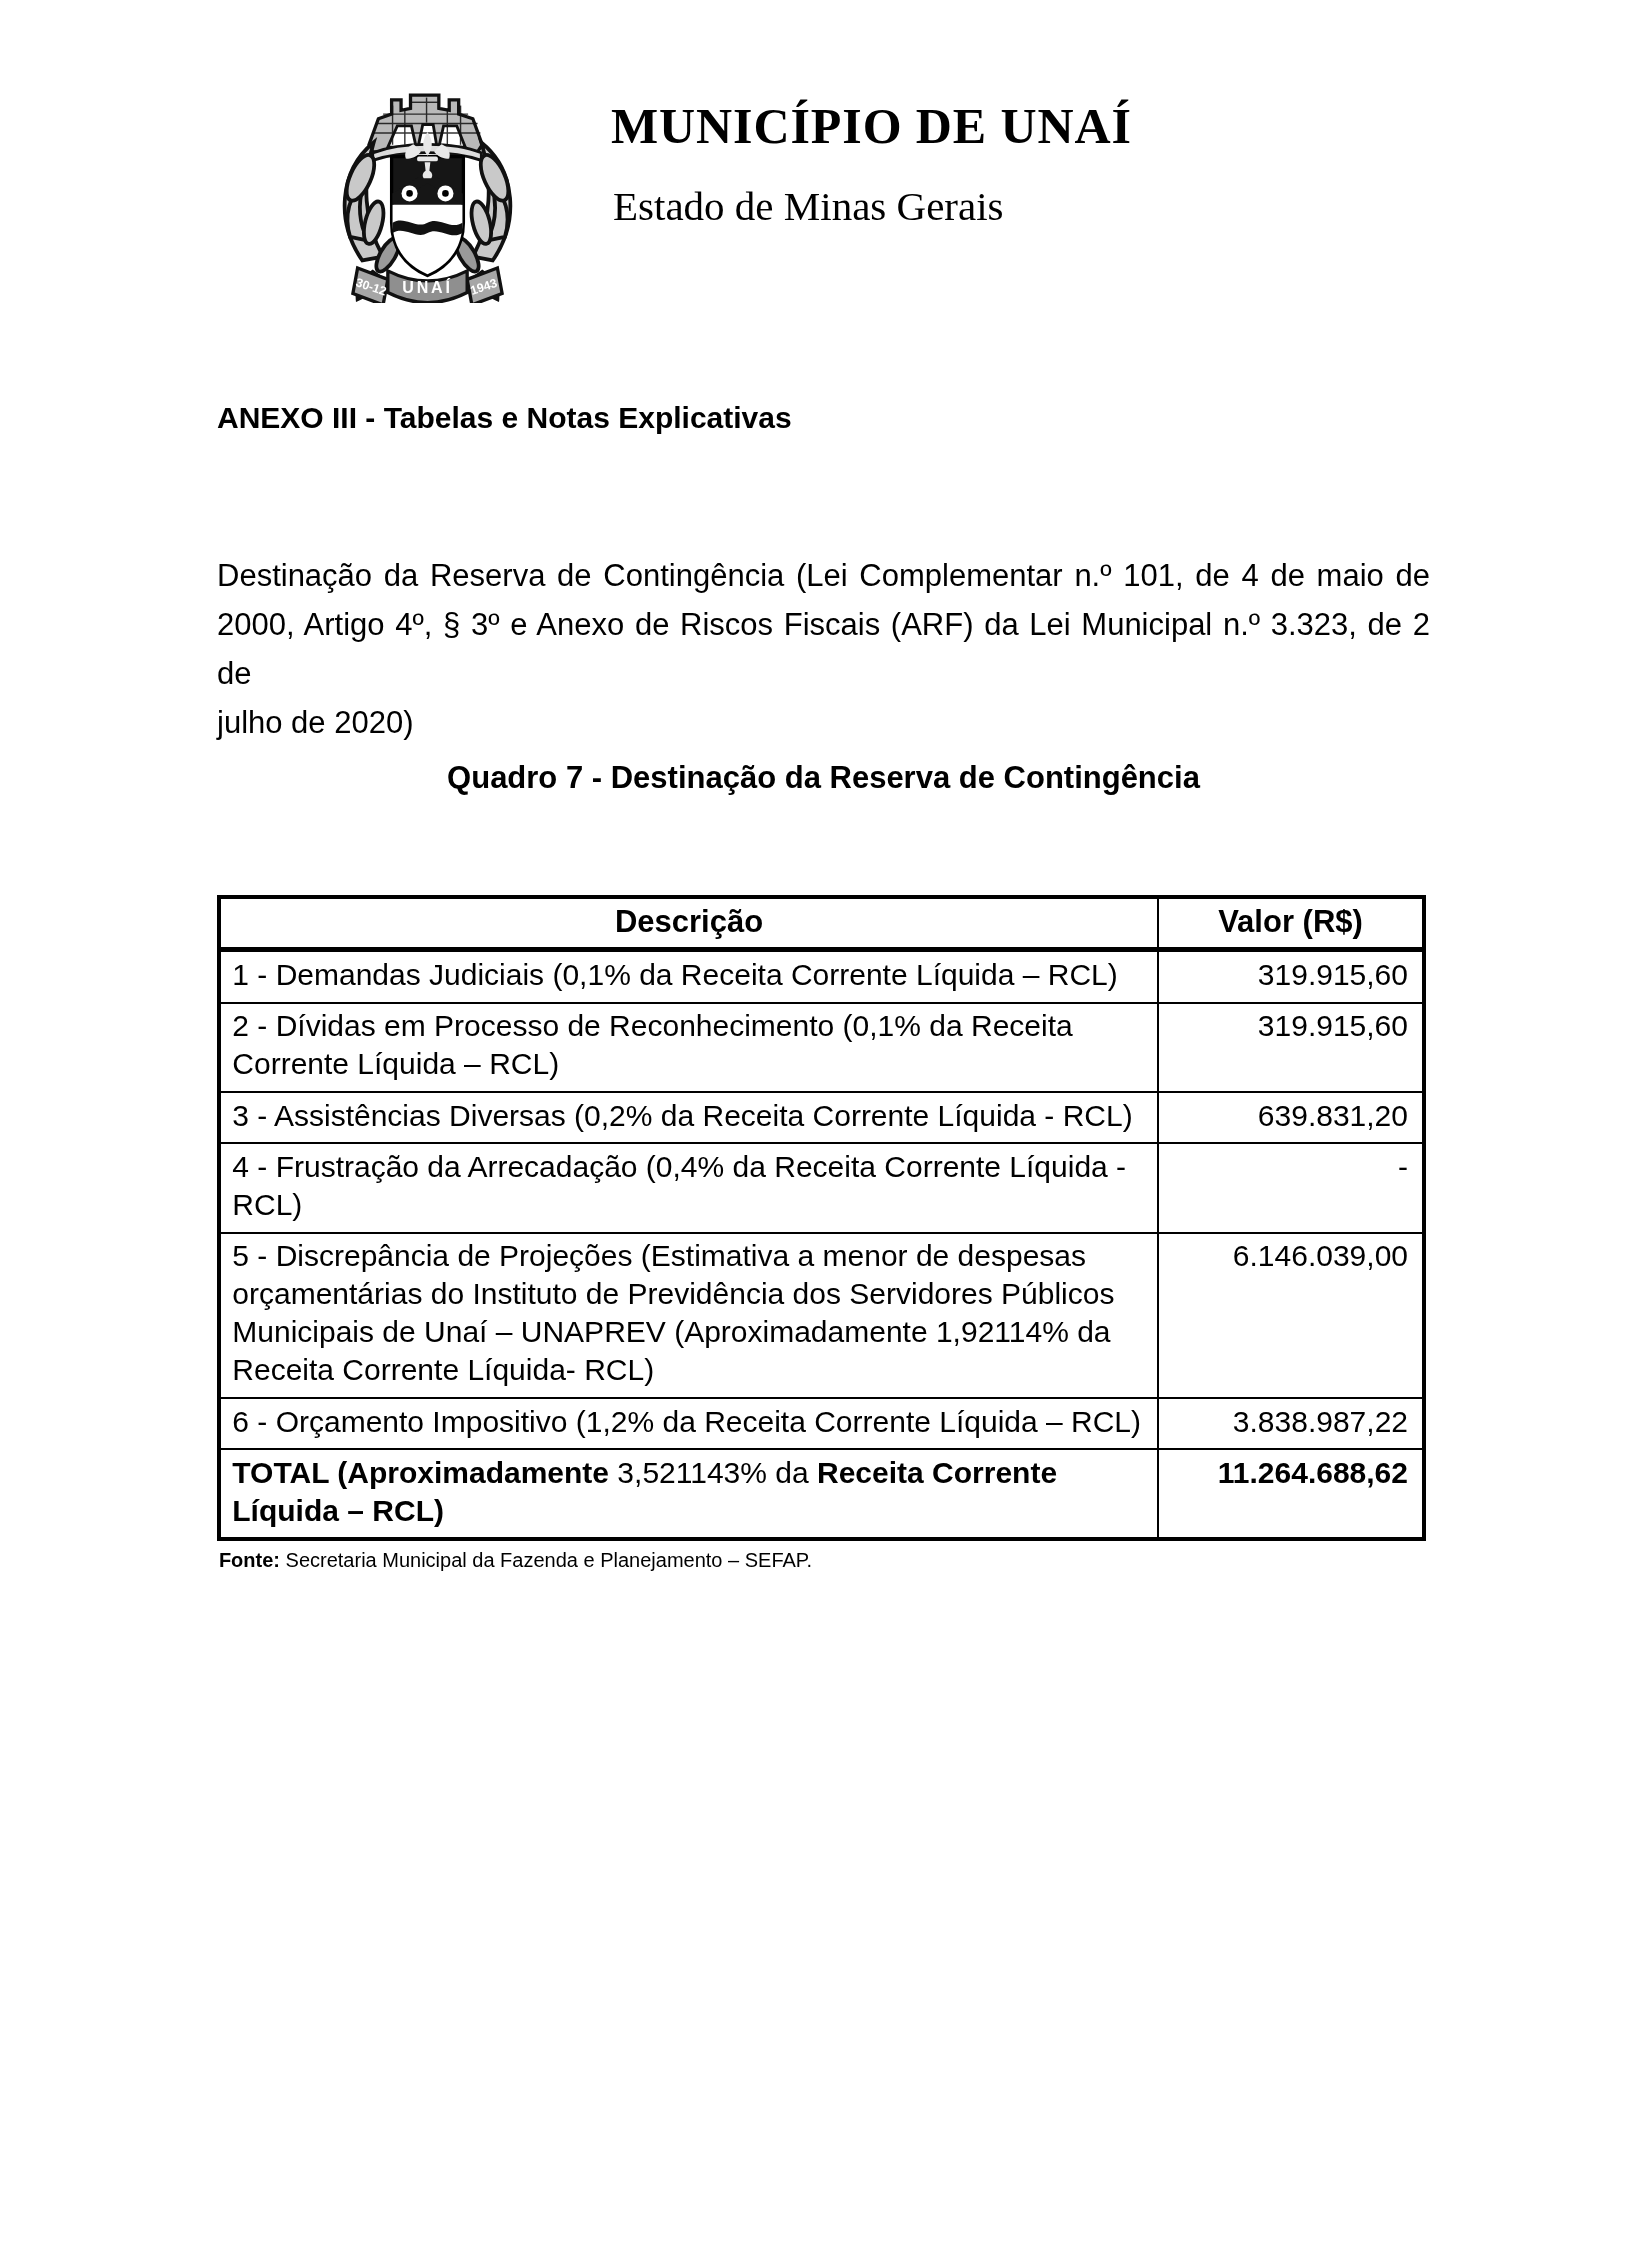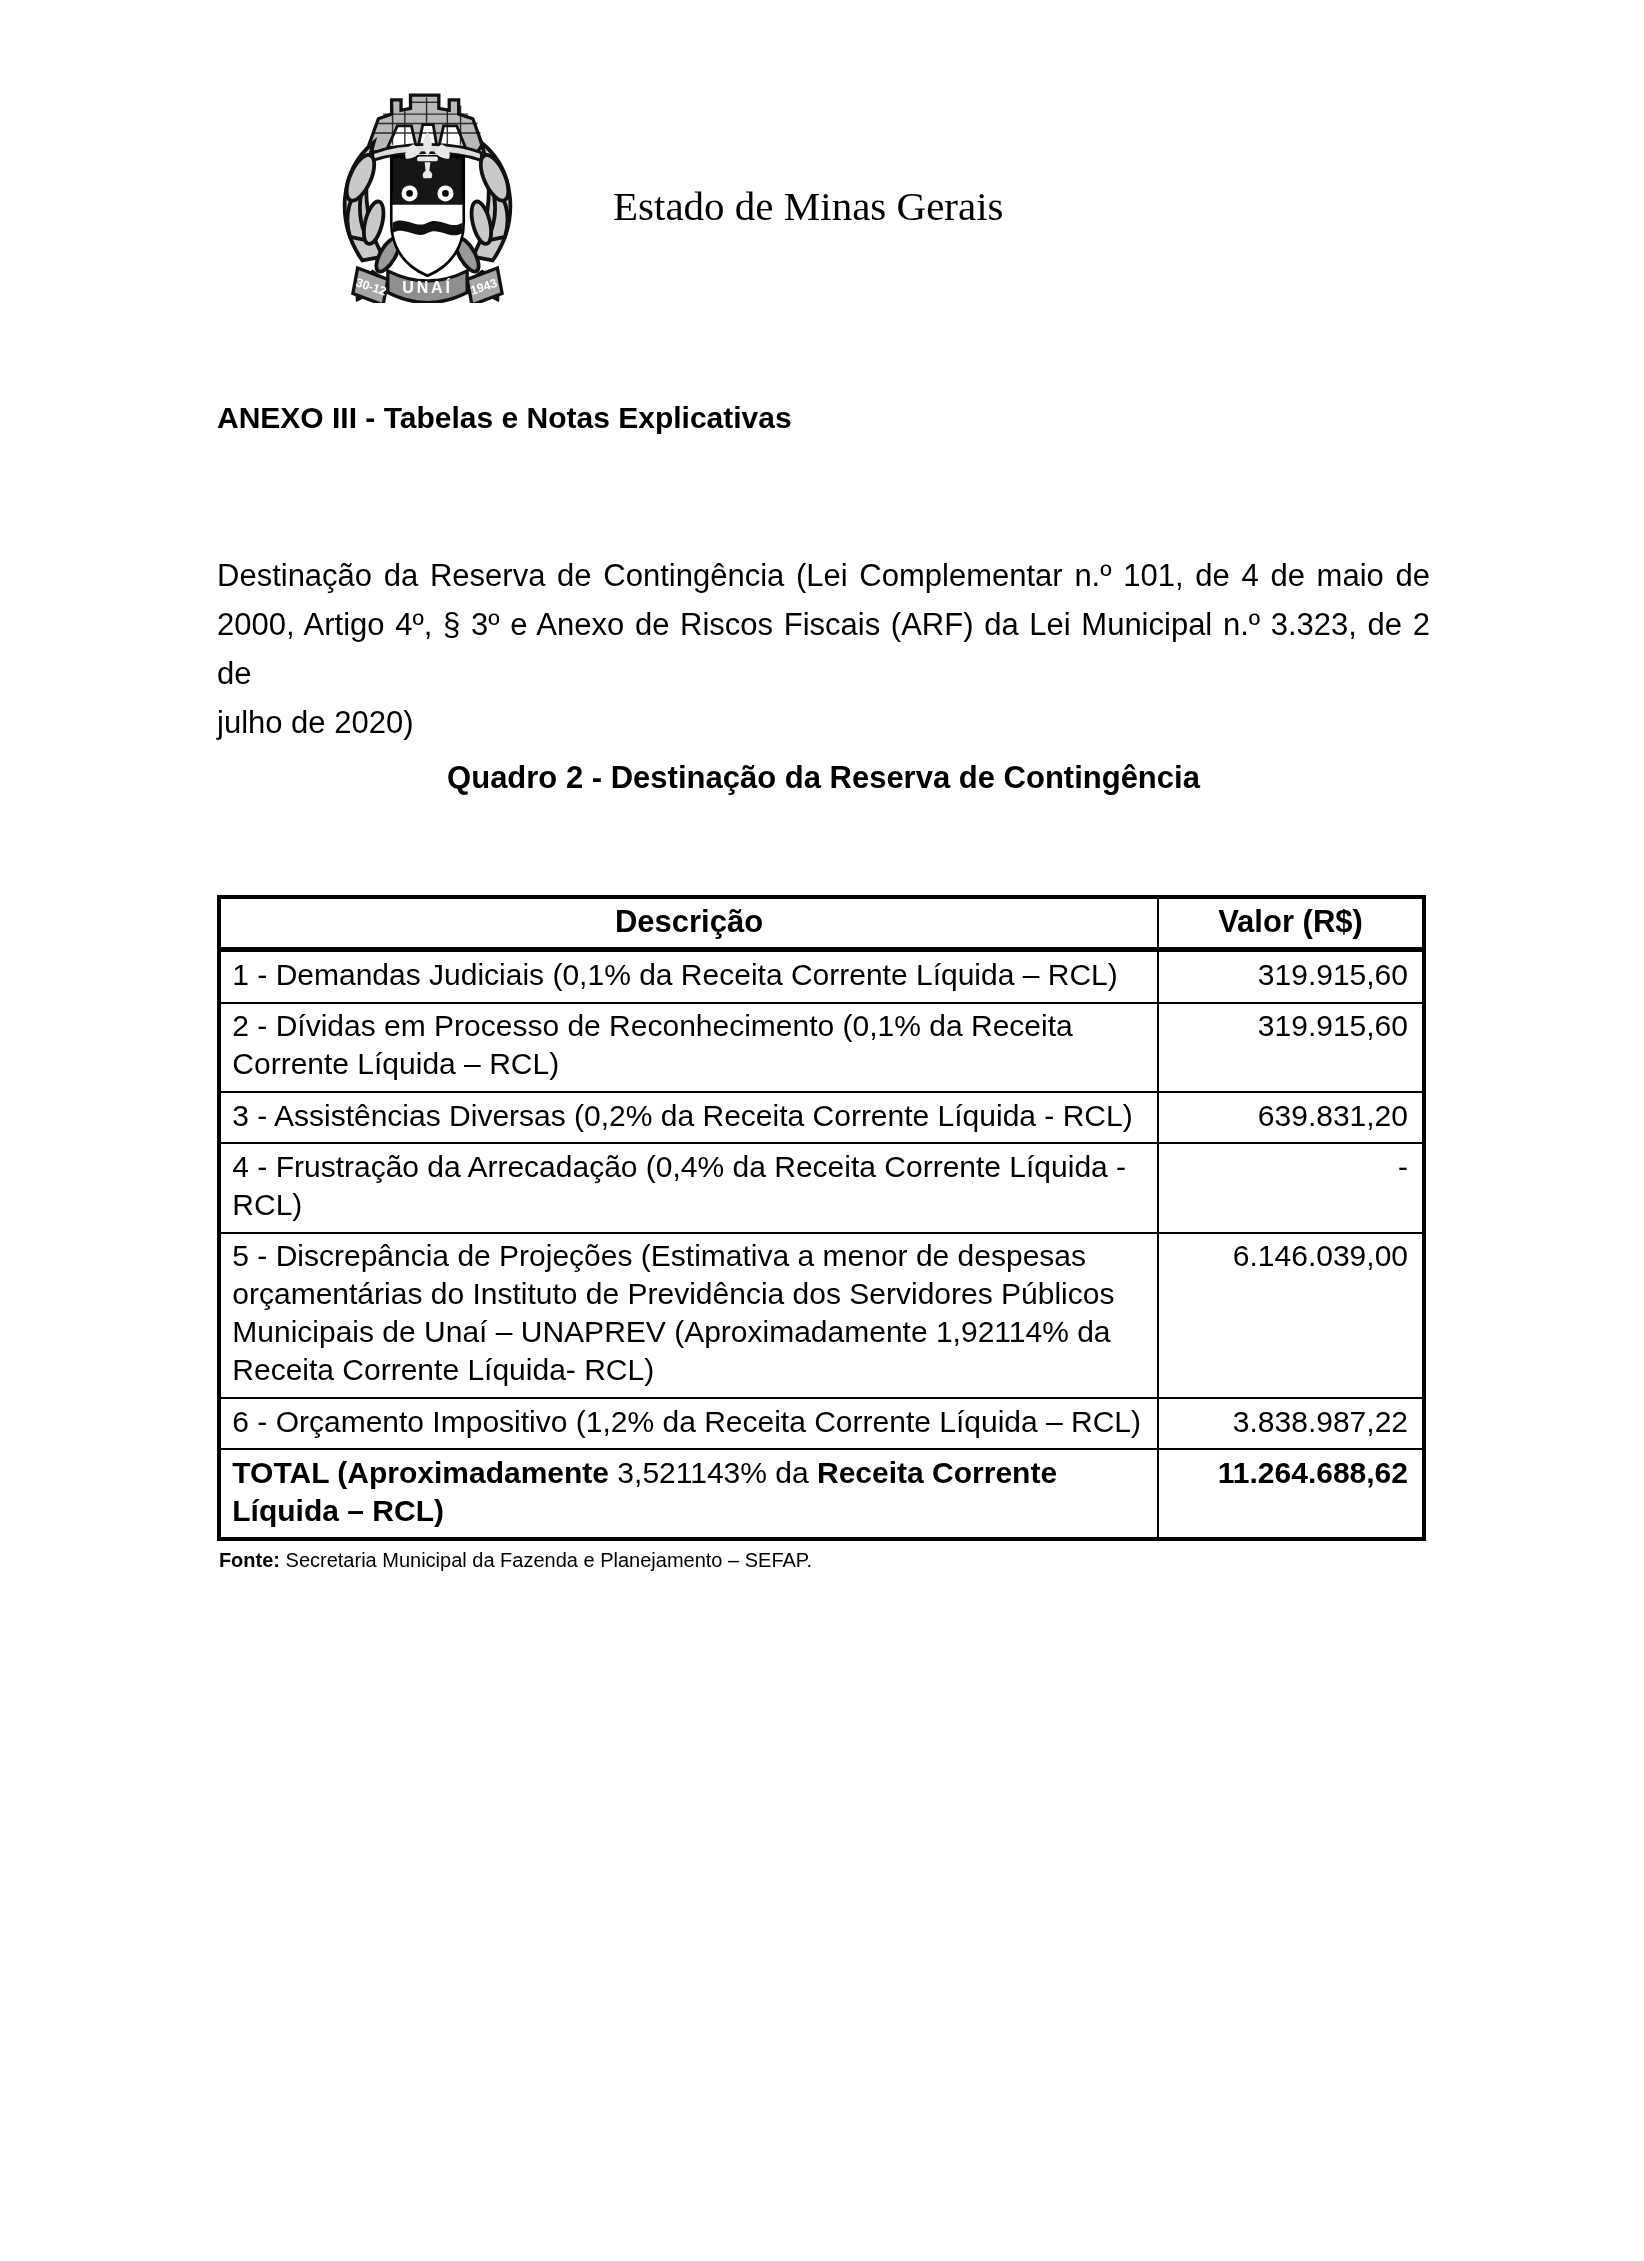--- a/index.html
+++ b/index.html
@@ -129,33 +129,34 @@
     <g>
       <path d="M86,396 L150,420 L140,474 L76,450 Z" fill="#a6a6a6" stroke="#111" stroke-width="7"></path>
       <path d="M382,396 L318,420 L328,474 L392,450 Z" fill="#a6a6a6" stroke="#111" stroke-width="7"></path>
       <path d="M150,402 C205,430 263,430 318,402 L318,448 C263,476 205,476 150,448 Z" fill="#8f8f8f" stroke="#111" stroke-width="7"></path>
       <text x="234" y="448" font-size="34" fill="#ffffff" text-anchor="middle" letter-spacing="6">UNAÍ</text>
       <text x="112" y="444" font-size="26" fill="#ffffff" text-anchor="middle" transform="rotate(18 112 444)">30-12</text>
       <text x="356" y="444" font-size="26" fill="#ffffff" text-anchor="middle" transform="rotate(-18 356 444)">1943</text>
     </g>
   </svg>
 
+  <div class="mast-title">MUNICÍPIO DE UNAÍ</div>
   <div class="mast-subtitle">Estado de Minas Gerais</div>
 
   <div class="doc-heading">
     <div>ANEXO III - Tabelas e Notas Explicativas</div>
   </div>
 
   <div class="intro">
     <div class="just">Destinação da Reserva de Contingência (Lei Complementar n.º 101, de 4 de maio de</div>
     <div class="just">2000, Artigo 4º, § 3º e Anexo de Riscos Fiscais (ARF) da Lei Municipal n.º 3.323, de 2 de</div>
     <div>julho de 2020)</div>
   </div>
 
-  <h3 class="quadro-title">Quadro 2 - Destinação da Reserva de Contingência</h3>
+  <h3 class="quadro-title">Quadro 7 - Destinação da Reserva de Contingência</h3>
 
   <div class="table-block">
     <table class="quadro">
       <colgroup>
           <col class="c-desc">
           <col class="c-val">
         </colgroup>
       <thead>
         <tr>
           <th>Descrição</th>

